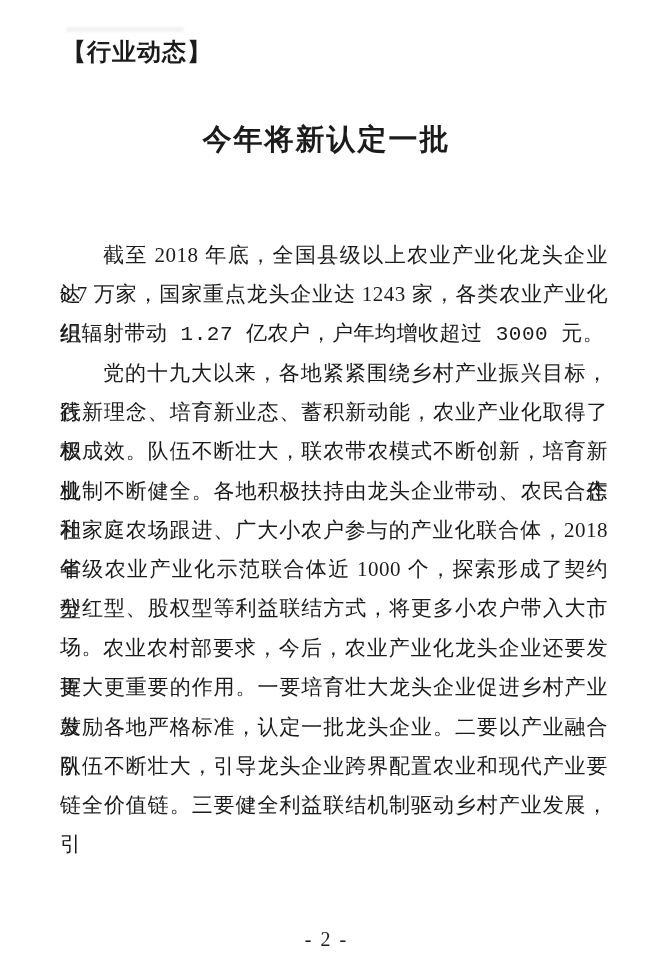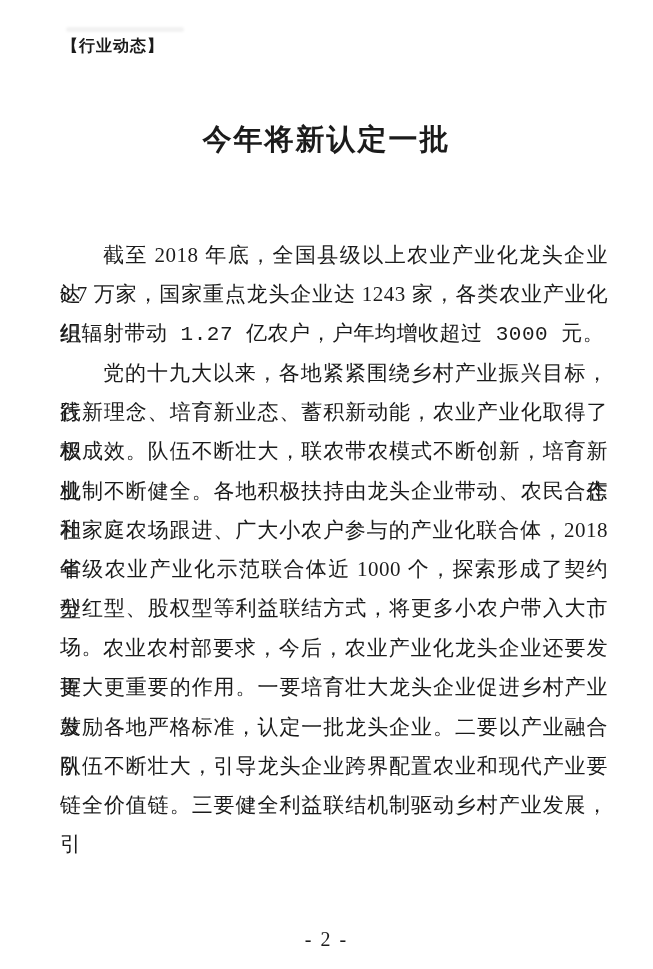--- a/index.html
+++ b/index.html
@@ -25,21 +25,21 @@
     background: rgba(0,0,0,0.05);
     border-radius: 3px;
     filter: blur(1px);
   }
   .doc-header {
     position: absolute;
     left: 62px;
     top: 36px;
     font-family: "Liberation Sans", "DejaVu Sans", sans-serif;
     font-weight: 700;
-    font-size: 16px;
+    font-size: 24px;
     letter-spacing: 1px;
   }
   .article-title {
     position: absolute;
     left: 0;
     right: 0;
     top: 117px;
     text-align: center;
     font-weight: 700;
     font-size: 29px;

